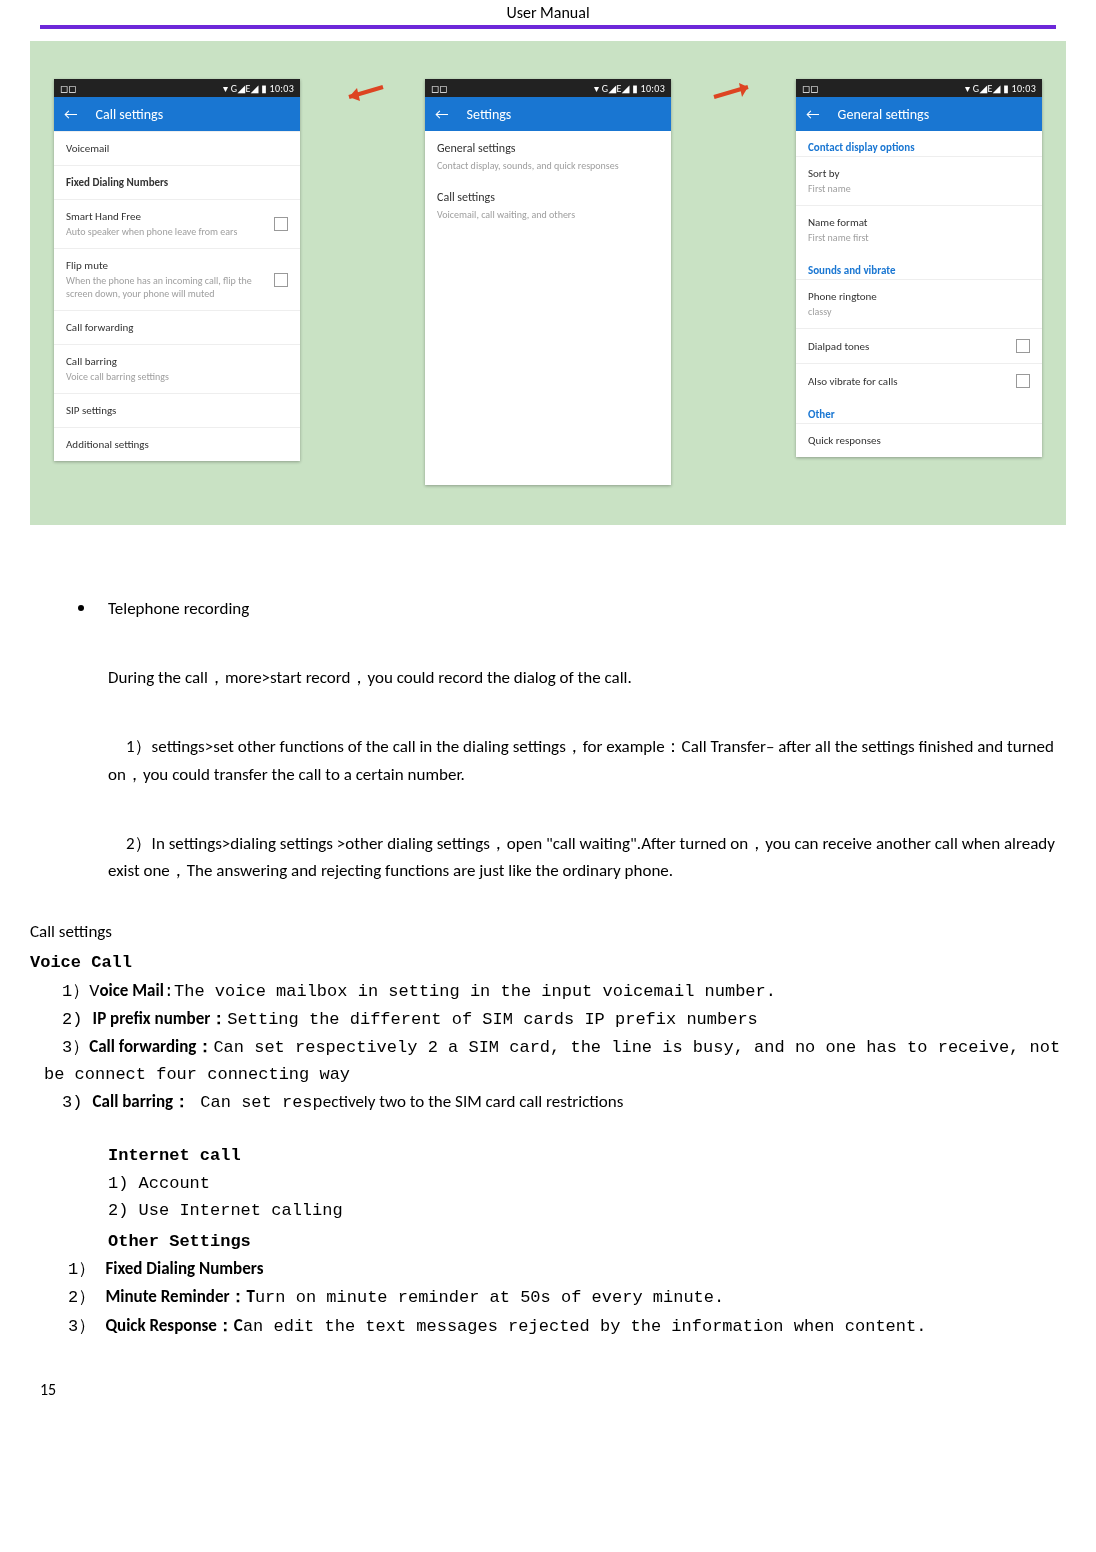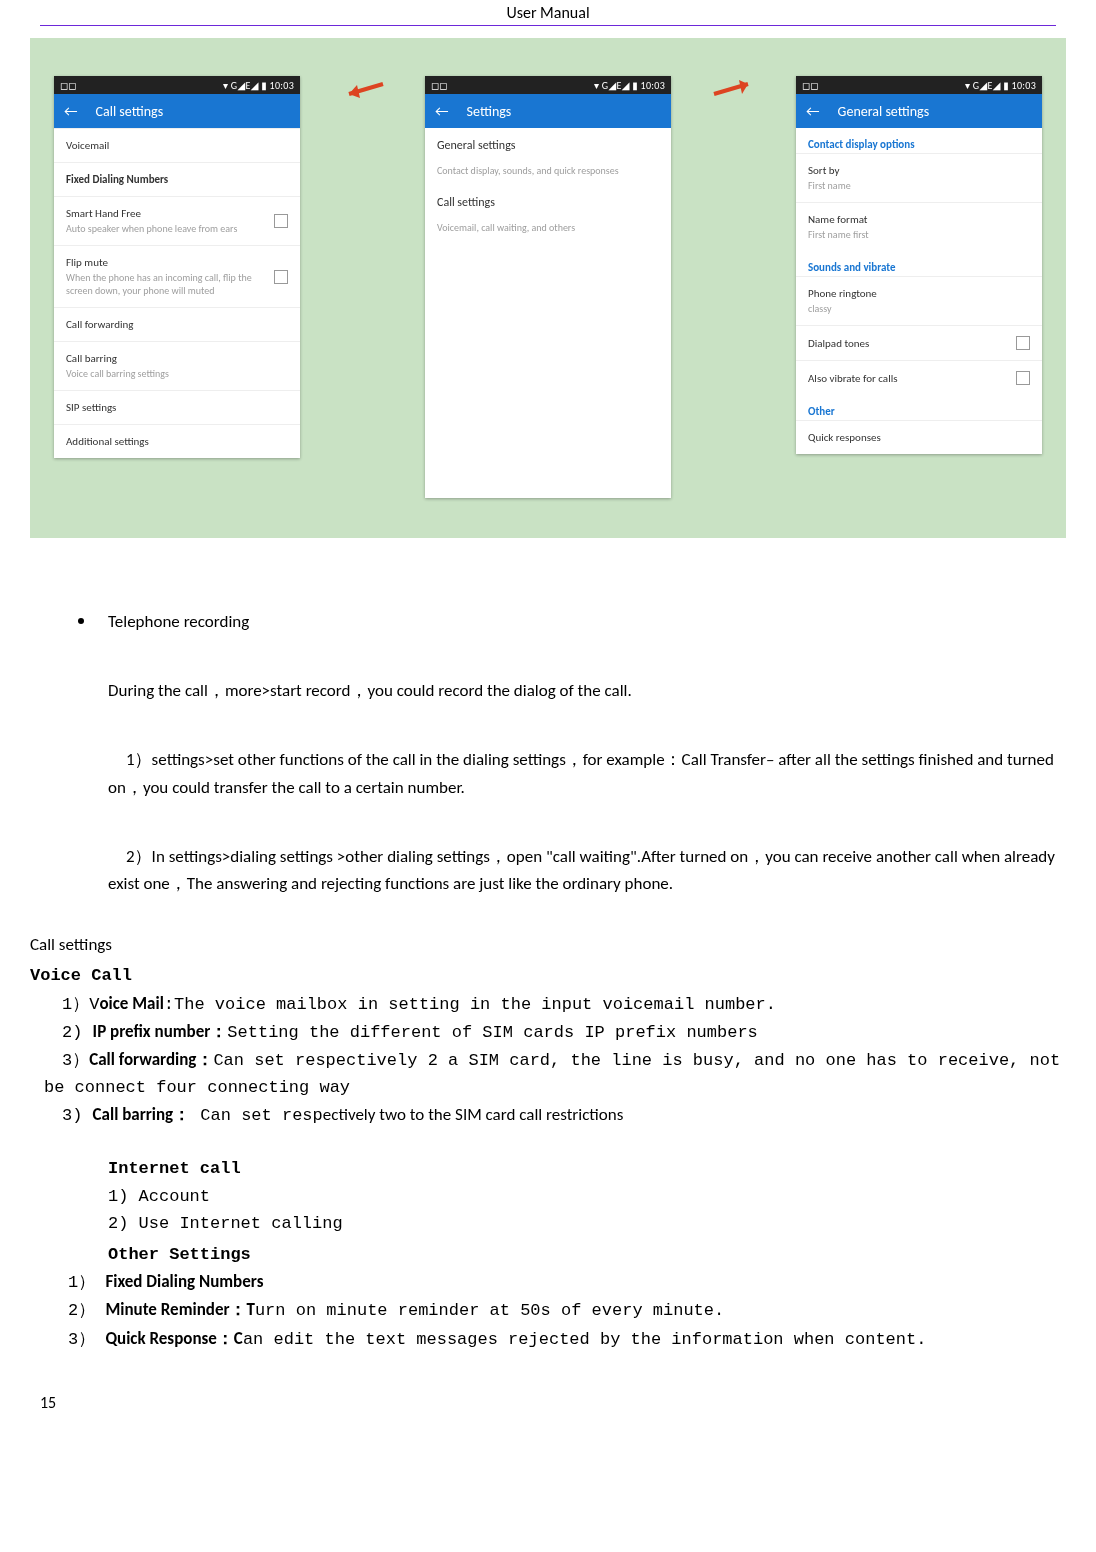--- a/index.html
+++ b/index.html
@@ -1,33 +1,33 @@
 <!DOCTYPE html>
 <html><head>
 <meta charset="utf-8">
 <style>
   body { font-family: Calibri, Arial, sans-serif; font-size: 17px; color: #000; margin: 0; padding: 0; width: 1096px; }
   .page { padding: 0 20px 40px 20px; }
-  .header { text-align: center; border-bottom: 1px solid #6d28d9; padding: 3px 0; margin: 0 20px 12px 20px; font-size: 16px; }
+  .header { text-align: center; border-bottom: 4px solid #6d28d9; padding: 3px 0; margin: 0 20px 12px 20px; font-size: 16px; }
   .figure-bg { background: #c9e2c4; padding: 38px 24px 40px 24px; margin: 0 10px; display: flex; justify-content: space-between; align-items: flex-start; }
   .phone { width: 246px; background: #fff; box-shadow: 0 1px 3px rgba(0,0,0,.3); font-size: 11px; }
   .statusbar { background: #222; color: #fff; height: 18px; display: flex; align-items: center; justify-content: space-between; padding: 0 6px; font-size: 10px; }
   .sbl { display:flex; gap:2px; }
   .sbr { font-size:10px; letter-spacing:.3px; }
   .appbar { background: #1976d2; color: #fff; height: 34px; display: flex; align-items: center; padding: 0 10px; gap: 18px; font-size: 14px; }
   .back { font-size: 15px; }
   .row { border-top: 1px solid #eee; padding: 10px 12px; display:flex; justify-content:space-between; align-items:center; }
   .row:first-of-type { border-top:none; }
   .row .t { color:#333; }
   .row .s { color:#9e9e9e; font-size:10px; margin-top:2px; }
   .cb { width:12px; height:12px; border:1px solid #999; flex:none; margin-left:8px; }
   .sec-blue { color:#1976d2; font-weight:bold; font-size:11px; padding: 10px 12px 2px 12px; }
   .group { padding: 10px 12px 4px 12px; }
   .group .t { color:#333; font-size:12px; }
-  .group .s { color:#9e9e9e; font-size:10px; margin-top:12px; }
+  .group .s { color:#9e9e9e; font-size:10px; margin-top:4px; }
   .arrow { width: 44px; display:flex; align-items:center; justify-content:center; }
   .arrow svg { overflow: visible; }
 
   .body-text { margin: 70px 10px 0 10px; line-height: 1.6; }
   .bullet-row { display:flex; align-items:flex-start; gap:24px; margin-left:48px; }
   .disc { width:6px; height:6px; background:#000; border-radius:50%; margin-top:10px; flex:none; }
   .indent { margin-left: 78px; margin-right: 10px; margin-top: 42px; }
   .mono { font-family: "SimSun", "NSimSun", "Courier New", monospace; }
   .bold { font-weight: bold; }
   .section-h { font-weight: bold; font-family: "SimSun","NSimSun","Courier New",monospace; margin-top:4px; }

